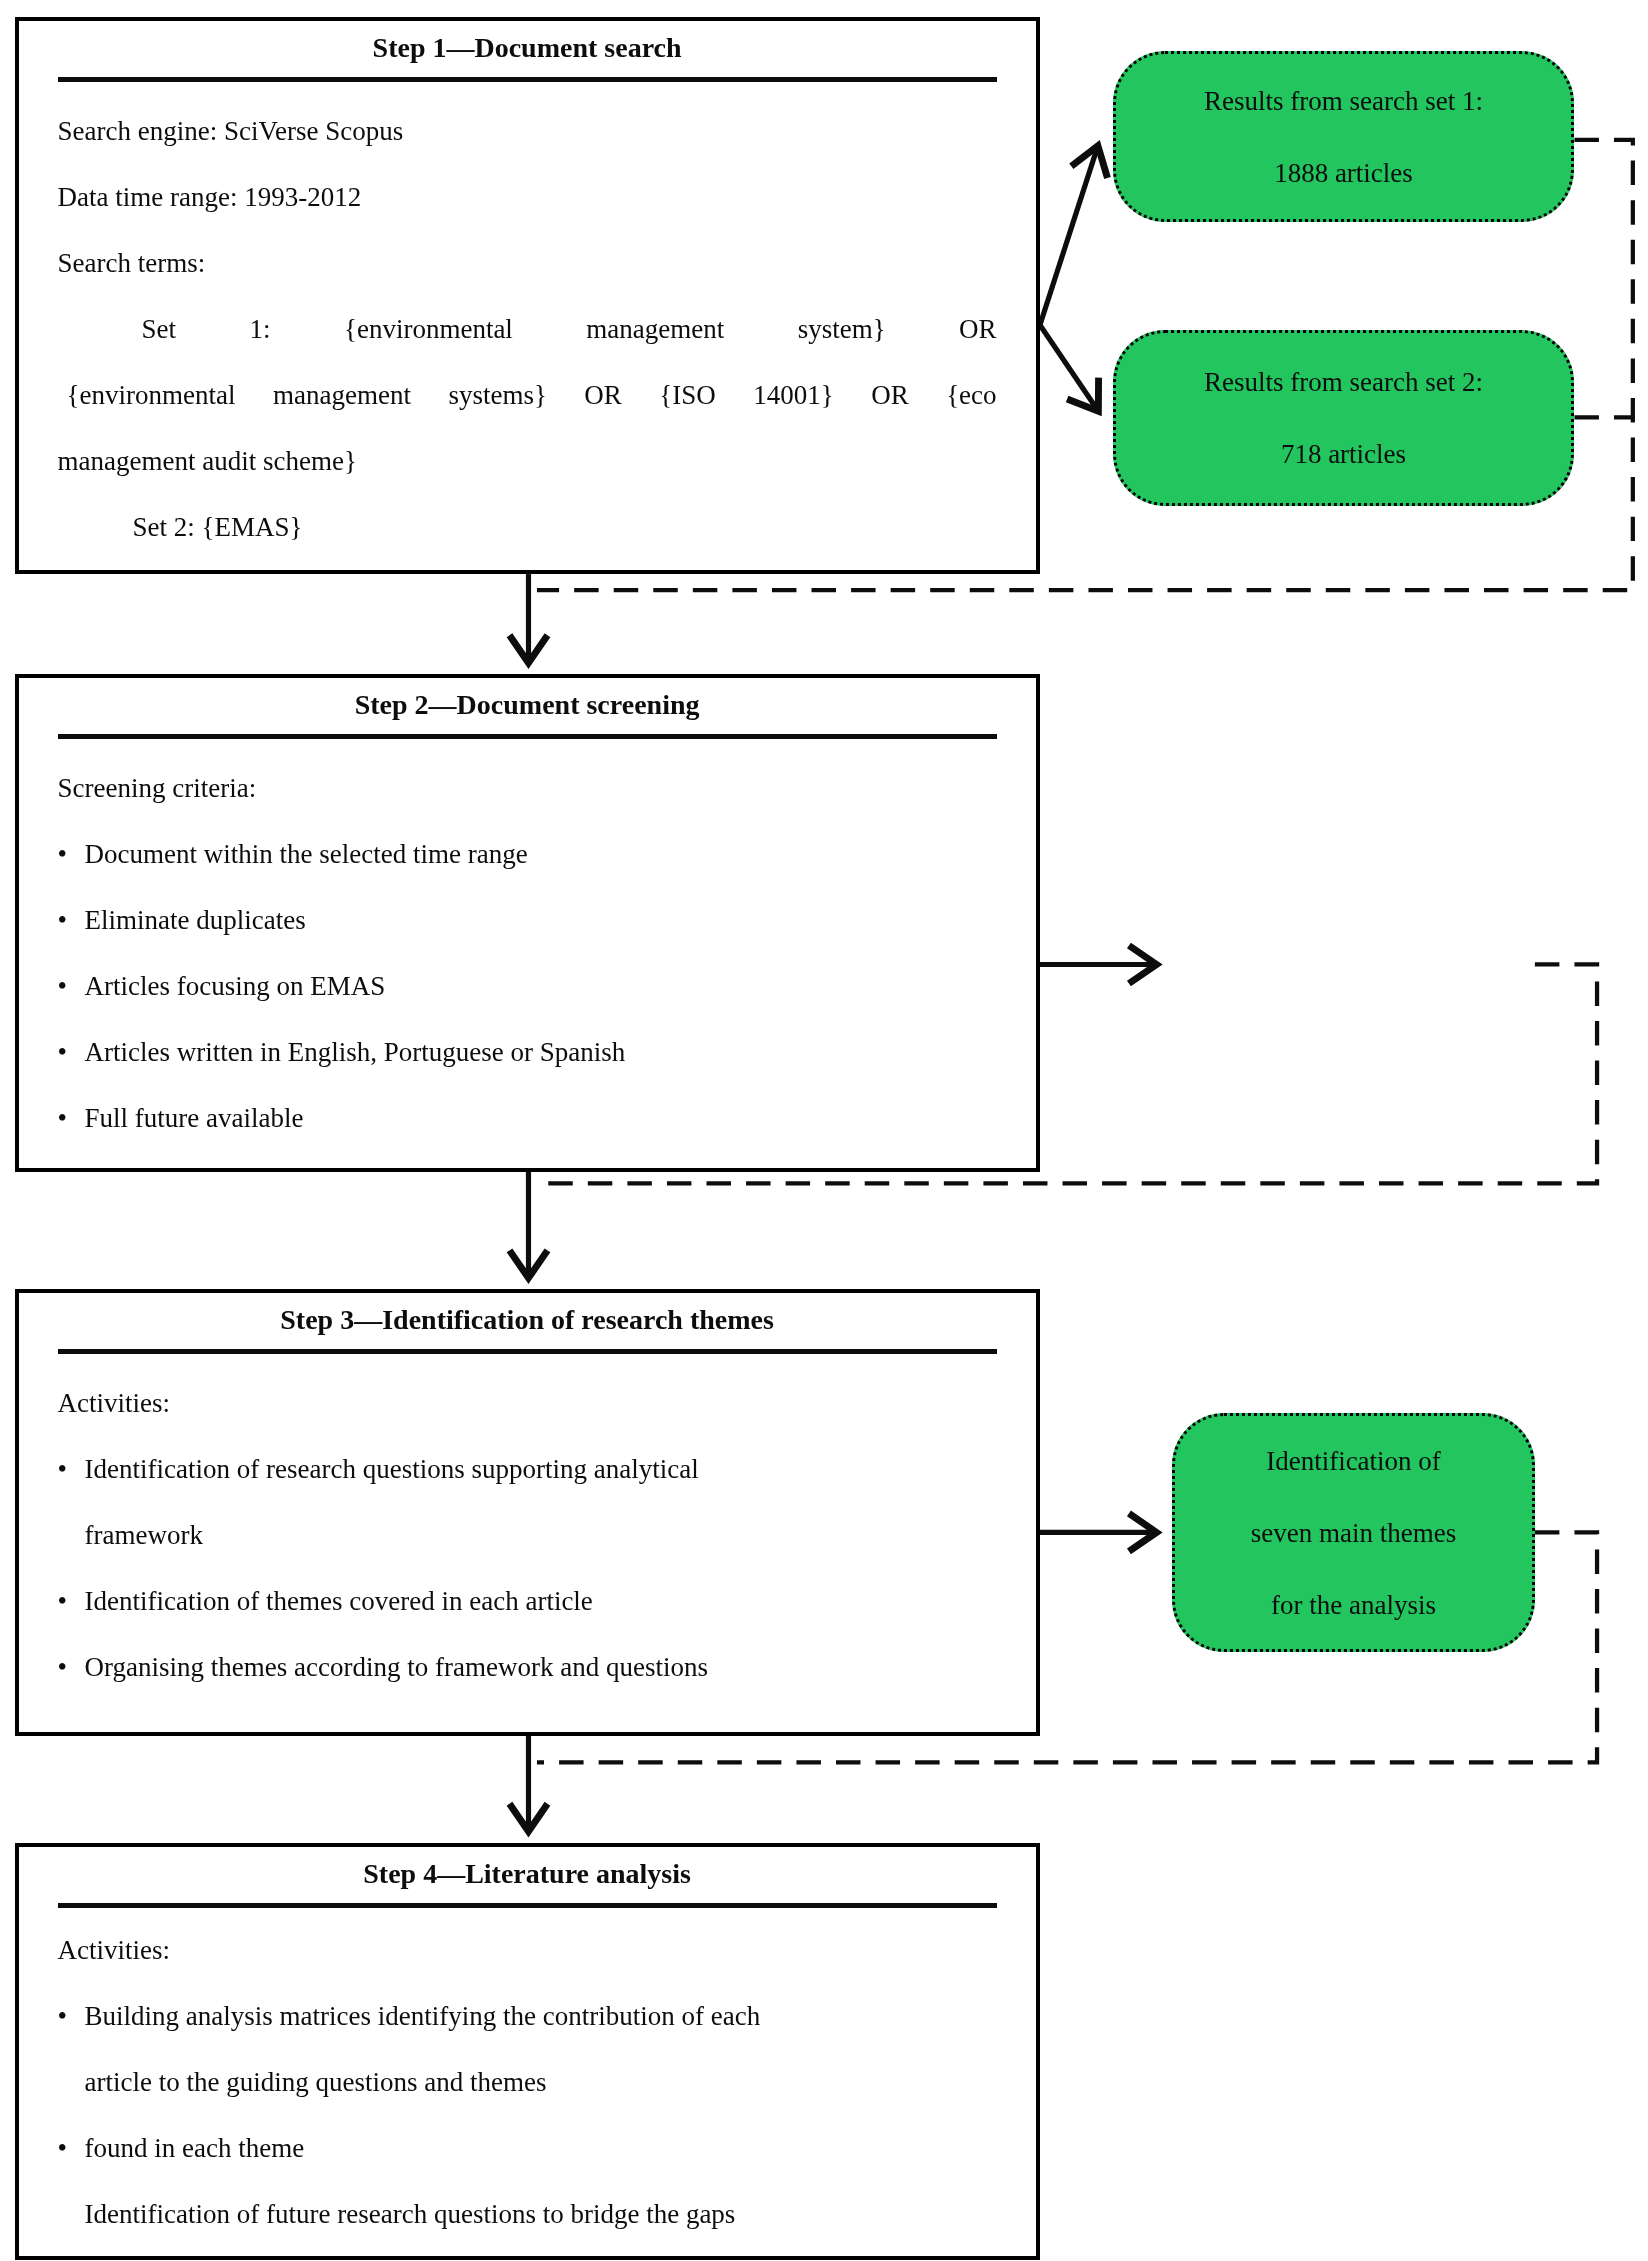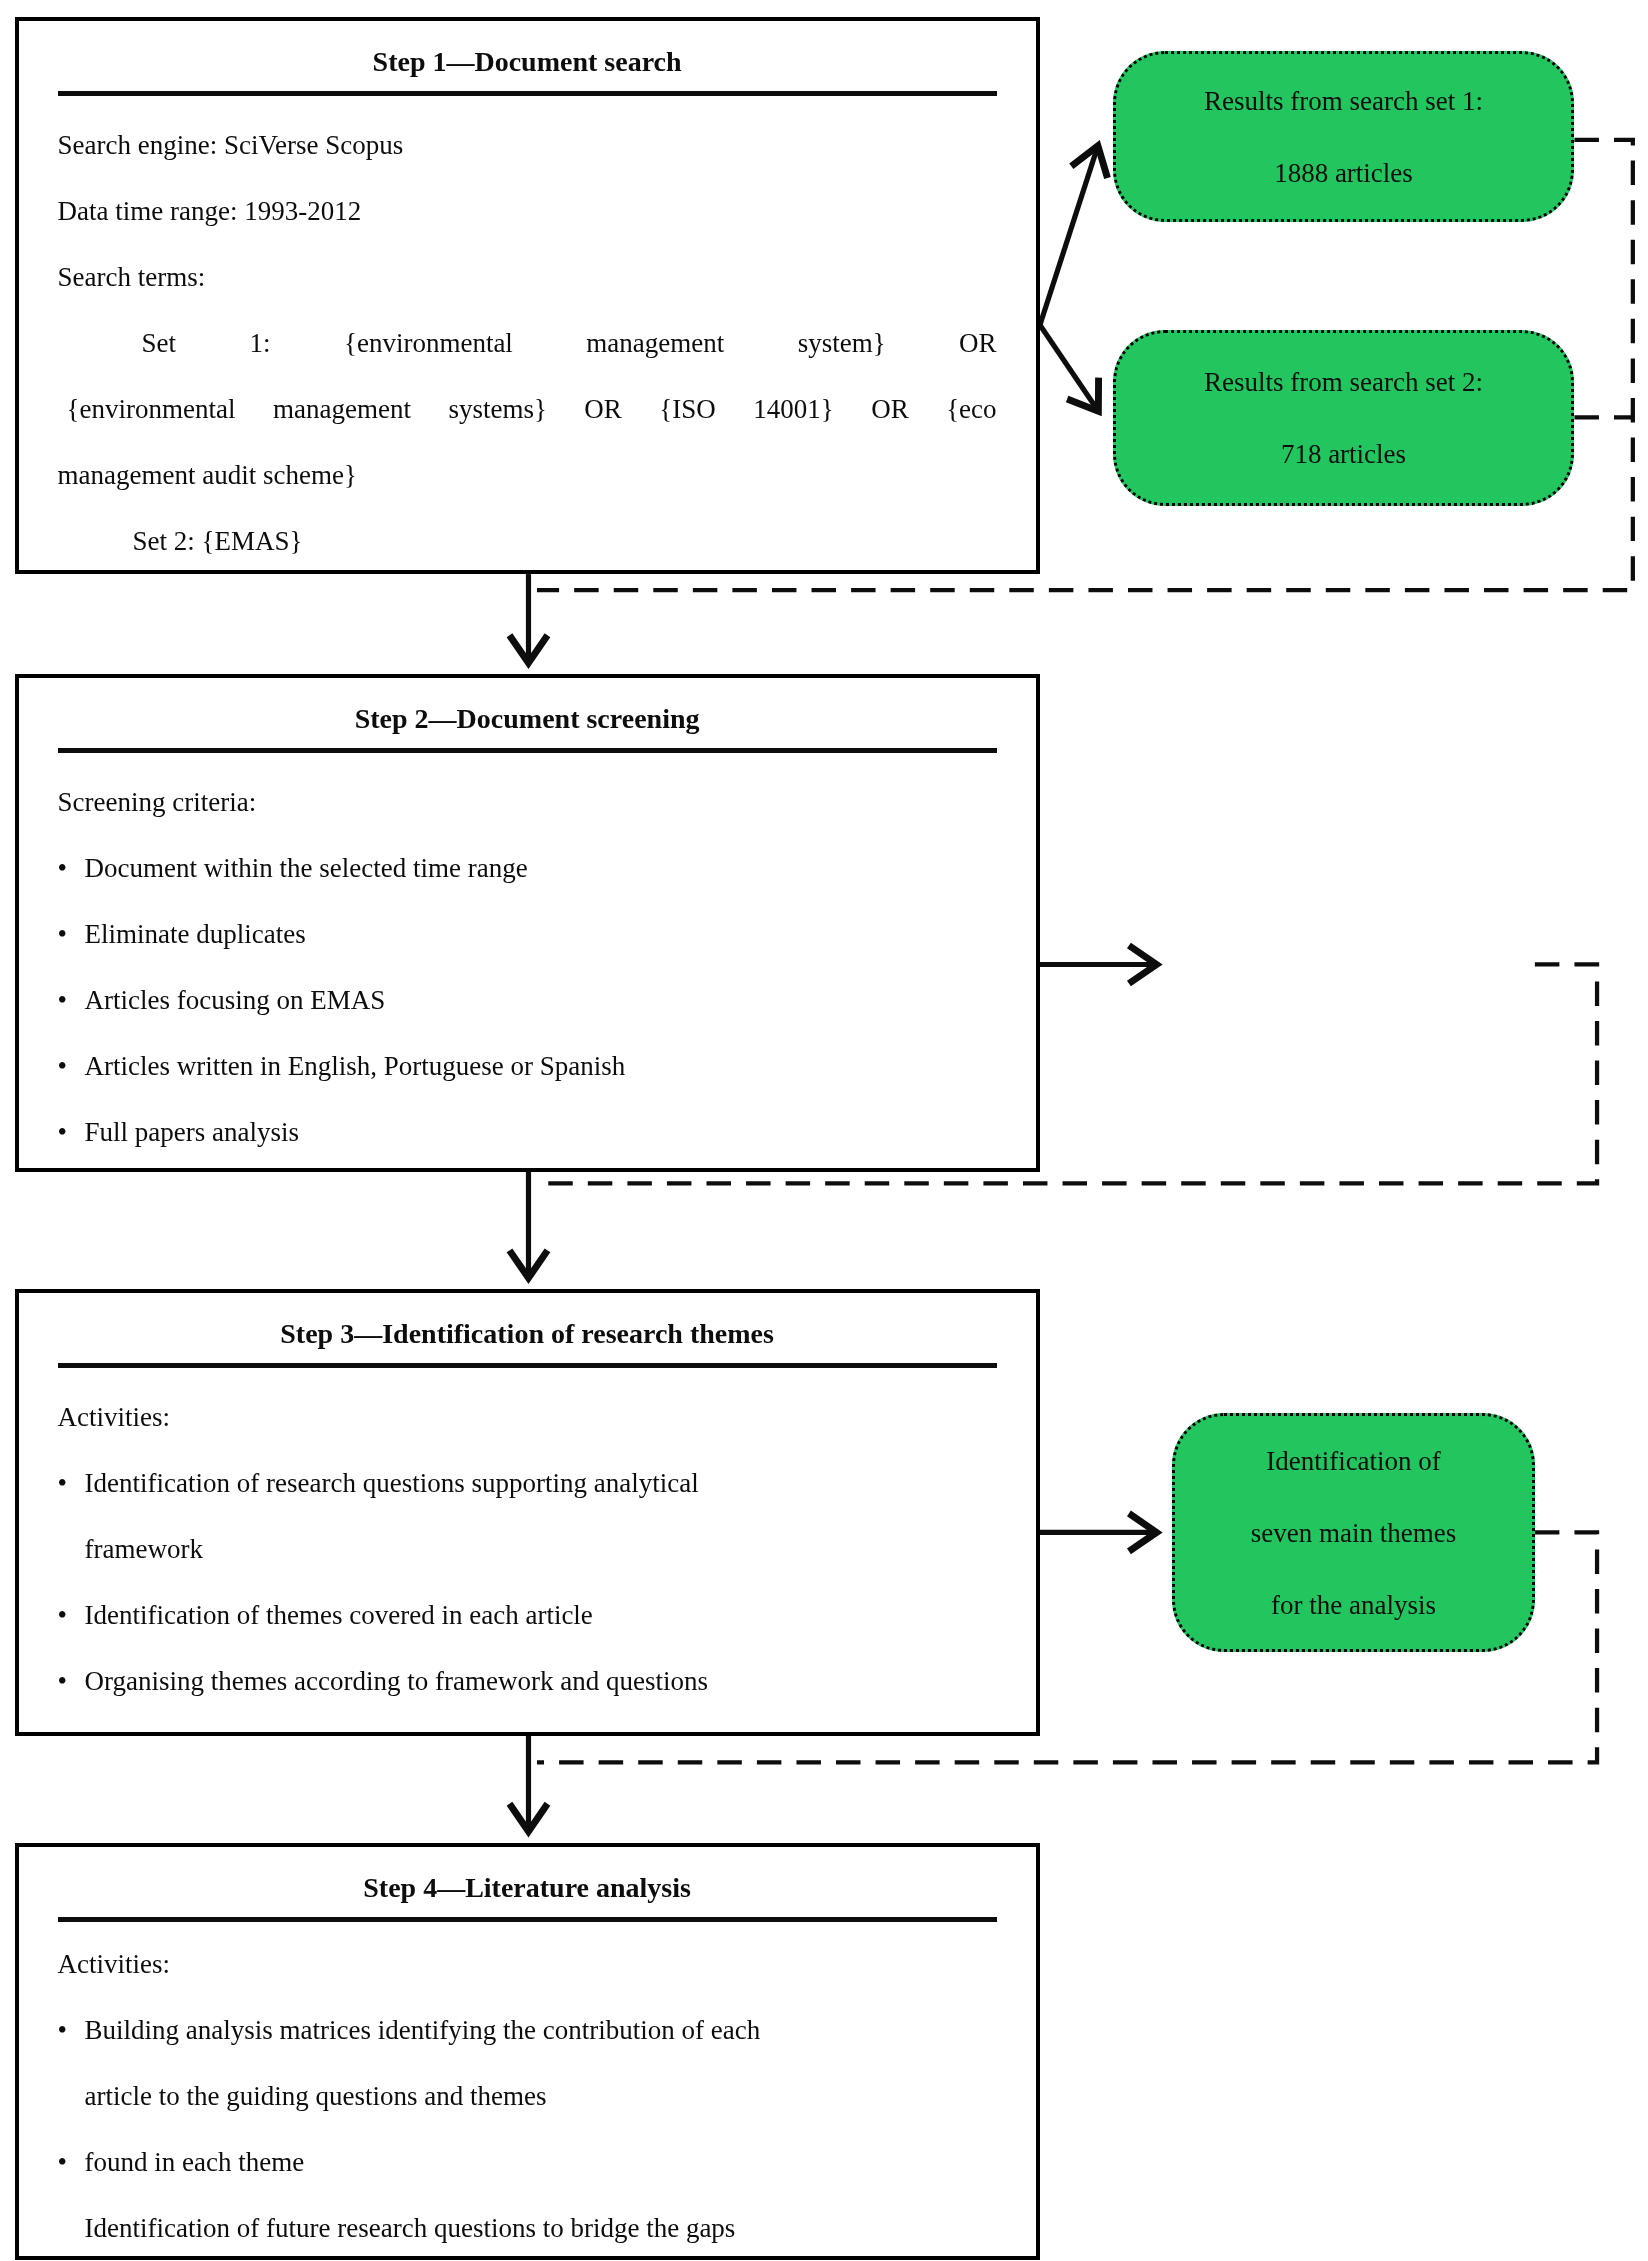--- a/index.html
+++ b/index.html
@@ -9,21 +9,21 @@
   }
   .overlay{position:absolute;left:0;top:0;width:1648px;height:2261px;pointer-events:none;}
   .step-box{
     position:absolute;left:14.6px;width:1025px;border:4.2px solid #000;
     background:#fff;box-sizing:border-box;
   }
   #s1{top:17.4px;height:557px;}
   #s2{top:674px;height:498px;}
   #s3{top:1289px;height:447px;}
   #s4{top:1843px;height:417px;}
-  .step-title{margin-top:25px;text-align:center;font-size:28px;font-weight:bold;}
+  .step-title{margin-top:11px;text-align:center;font-size:28px;font-weight:bold;}
   .title-rule{height:4.7px;background:#0d0d0d;margin:13px 39px 0;}
   .content{padding:16px 39px 0;font-size:27px;line-height:66px;}
   #s4 .content{padding-top:9.4px;}
   .jline{text-align:justify;text-align-last:justify;margin-left:9px;}
   .firstset{text-indent:75px;}
   .indent{text-indent:75px;}
   .bullet{display:flex;}
   .dot{flex:0 0 27px;}
   .bt{flex:1;}
   .side-box{
@@ -103,21 +103,21 @@
       </div>
       <div class="bullet">
         <span class="dot">•</span>
         <div class="bt">
             <div>Articles written in English, Portuguese or Spanish</div>
           </div>
       </div>
       <div class="bullet">
         <span class="dot">•</span>
         <div class="bt">
-            <div>Full papers analysis</div>
+            <div>Full future available</div>
           </div>
       </div>
     </div>
   </section>
 
   <section class="step-box" id="s3">
     <div class="step-title">Step 3—Identification of research themes</div>
     <div class="title-rule"></div>
     <div class="content">
       <div>Activities:</div>

